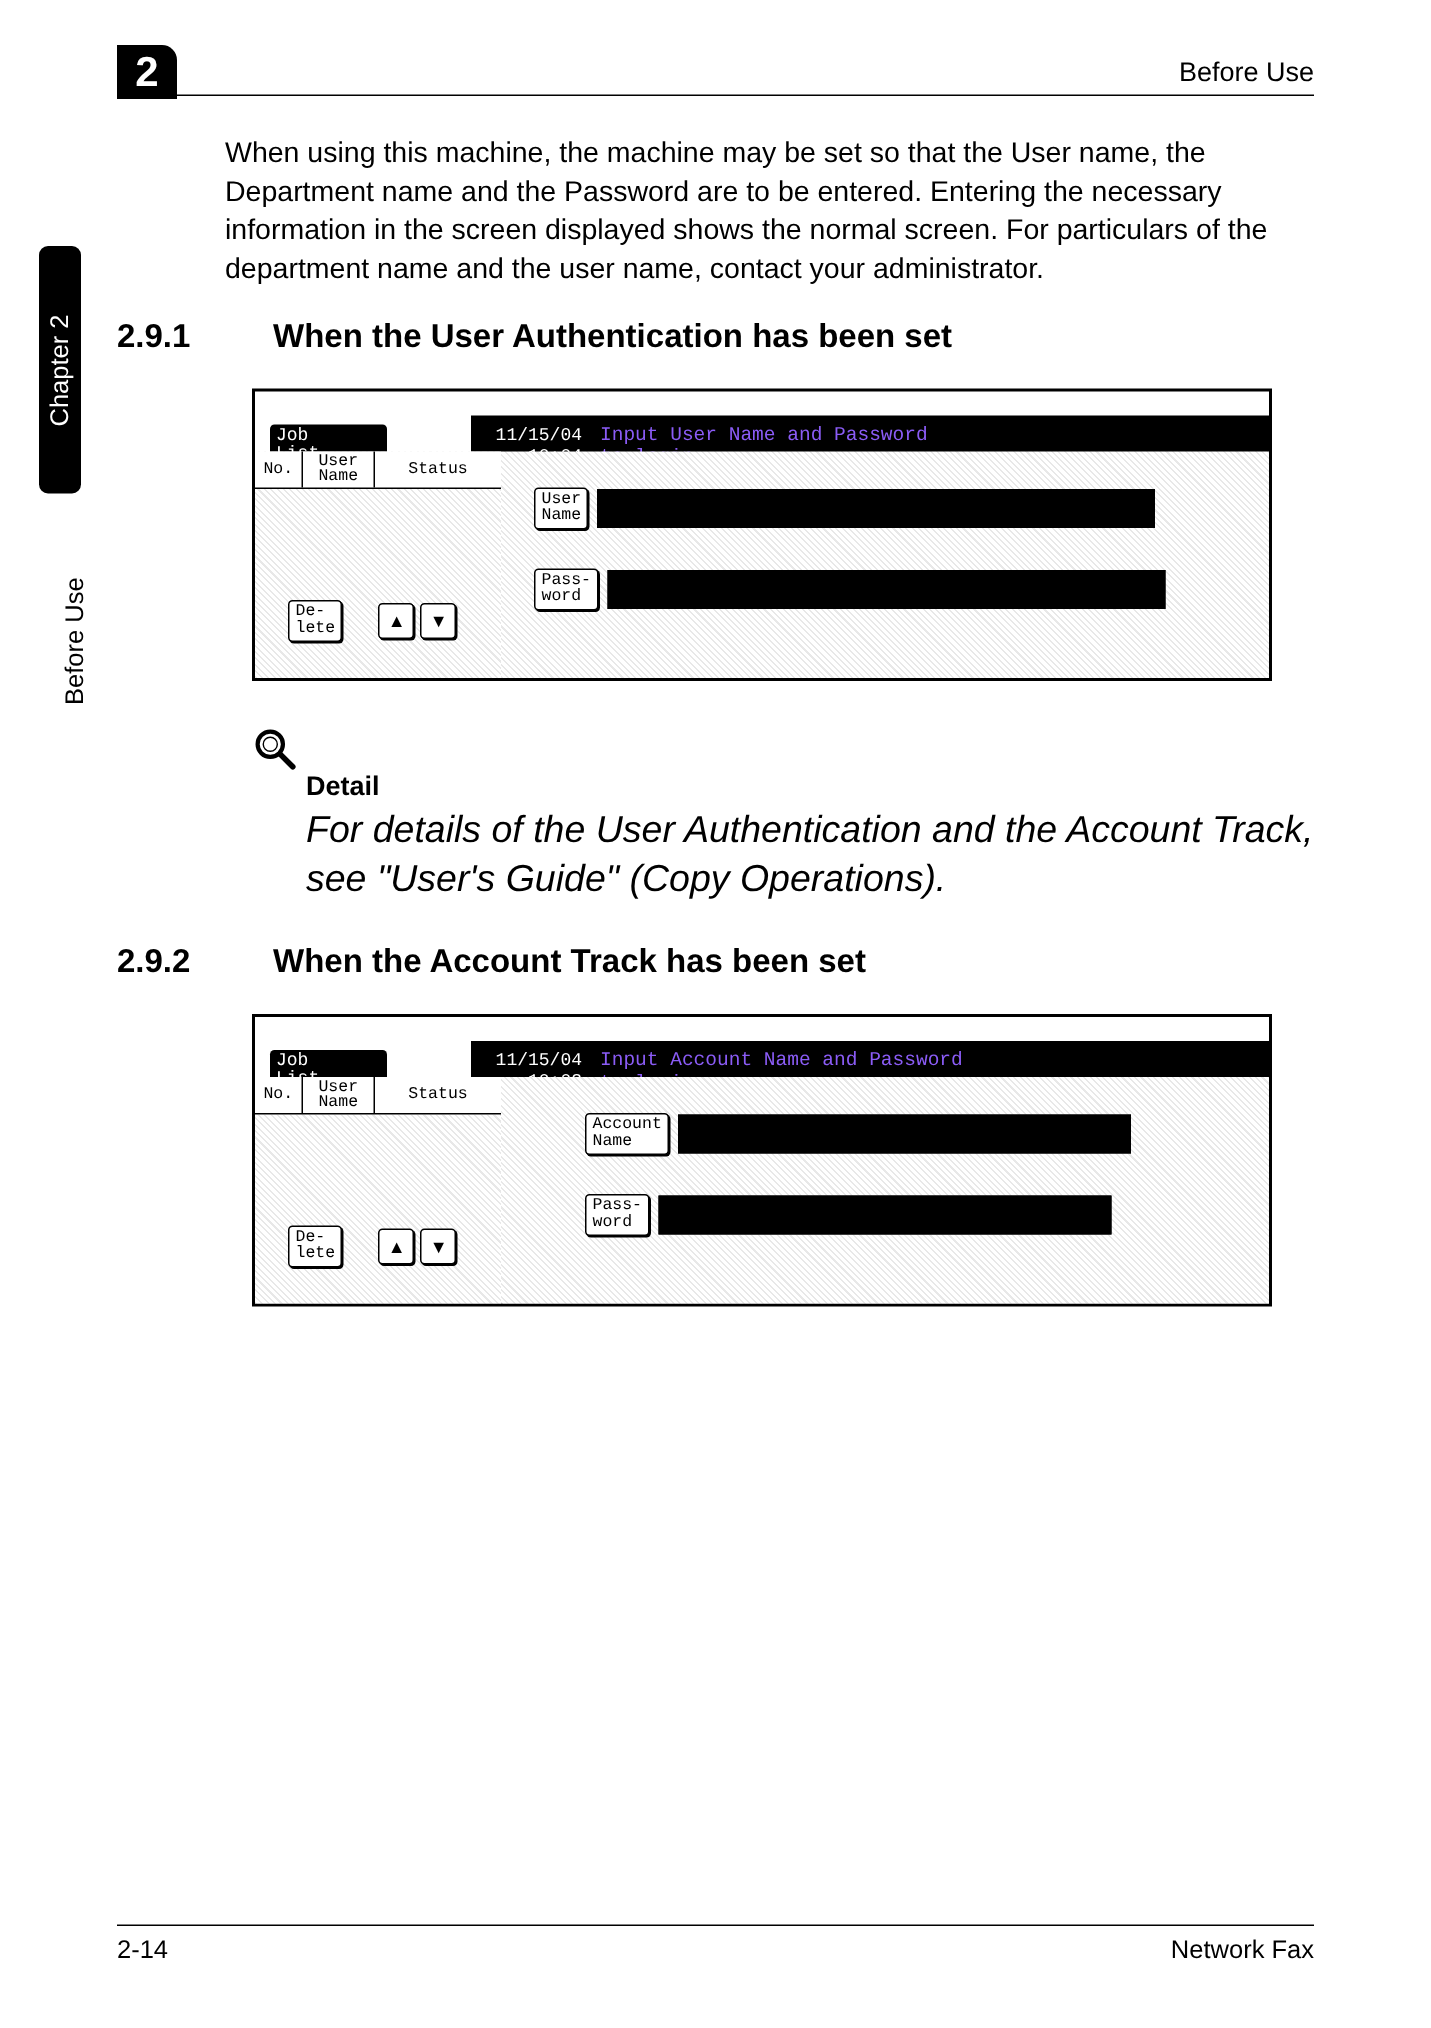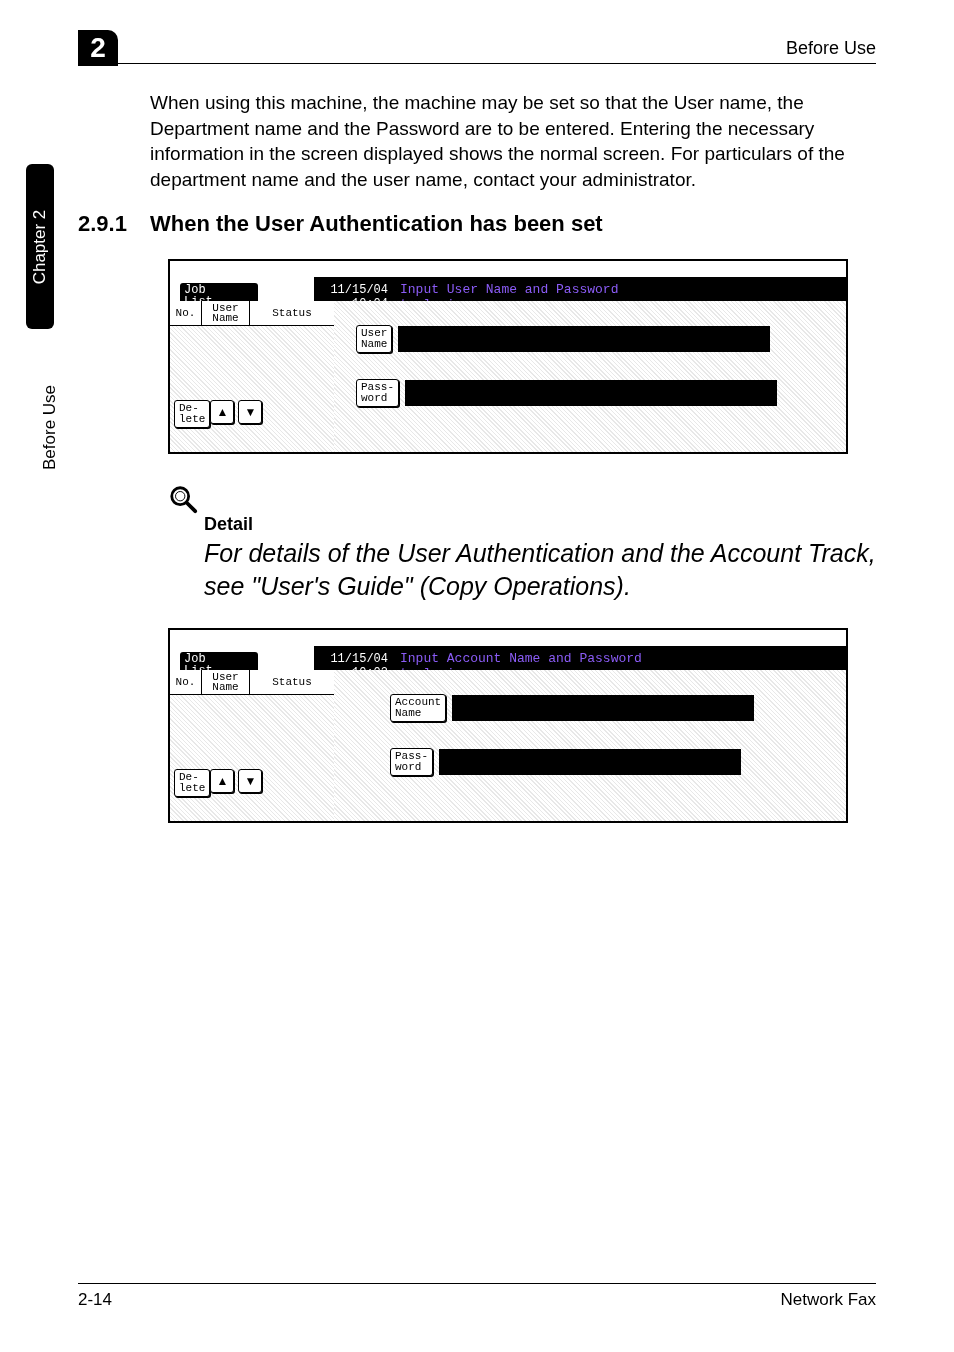--- a/index.html
+++ b/index.html
@@ -120,20 +120,21 @@
   .h2-num {
     width: 72px;
     font-family: Arial, Helvetica, sans-serif;
     font-weight: bold;
     font-size: 22px;
   }
   .h2-title {
     font-family: Arial, Helvetica, sans-serif;
     font-weight: bold;
     font-size: 22px;
+    margin-left: 32px;
   }
 
   
   .panel {
     margin-left: 90px;
     width: 680px;
     height: 195px;
     border: 2px solid #000;
     position: relative;
     box-sizing: border-box;
@@ -215,24 +216,25 @@
     padding: 0 2px;
     box-sizing: border-box;
     line-height: 10px;
     text-align: center;
   }
   .hdr-no { width: 32px; }
   .hdr-un { width: 48px; }
   .hdr-st { flex: 1; border-right: none !important; }
   .leftcol .btnrow {
     position: absolute;
-    left: 4px;
+    left: 22px;
     bottom: 24px;
     display: flex;
-    align-items: flex-start;
+    gap: 24px;
+    align-items: center;
   }
   .mini-btn {
     background: #fff;
     border: 1px solid #000;
     border-radius: 3px;
     font-family: "Courier New", monospace;
     font-size: 11px;
     line-height: 11px;
     padding: 2px 4px;
     box-shadow: 1px 1px 0 #000;
@@ -407,20 +409,24 @@
     <div class="detail-block">
       <svg class="mag" viewBox="0 0 32 32">
         <circle cx="13" cy="13" r="9" fill="none" stroke="#000" stroke-width="3"></circle>
         <ellipse cx="13" cy="13" rx="5" ry="5" fill="none" stroke="#000" stroke-width="1"></ellipse>
         <line x1="20" y1="20" x2="29" y2="29" stroke="#000" stroke-width="4" stroke-linecap="round"></line>
       </svg>
       <div class="detail-label">Detail</div>
       <div class="detail-text">For details of the User Authentication and the Account Track, see "User's Guide" (Copy Operations).</div>
     </div>
 
+    <div class="h2-row">
+      <div class="h2-num">2.9.2</div>
+      <div class="h2-title">When the Account Track has been set</div>
+    </div>
 
     <div class="panel">
       <div class="topbar">
         <div class="joblist-tab">
           <div class="joblist-inner" style="white-space:pre;">Job
 List</div>
         </div>
         <div class="datetime">
           <div>11/15/04</div>
           <div>10:03</div>

